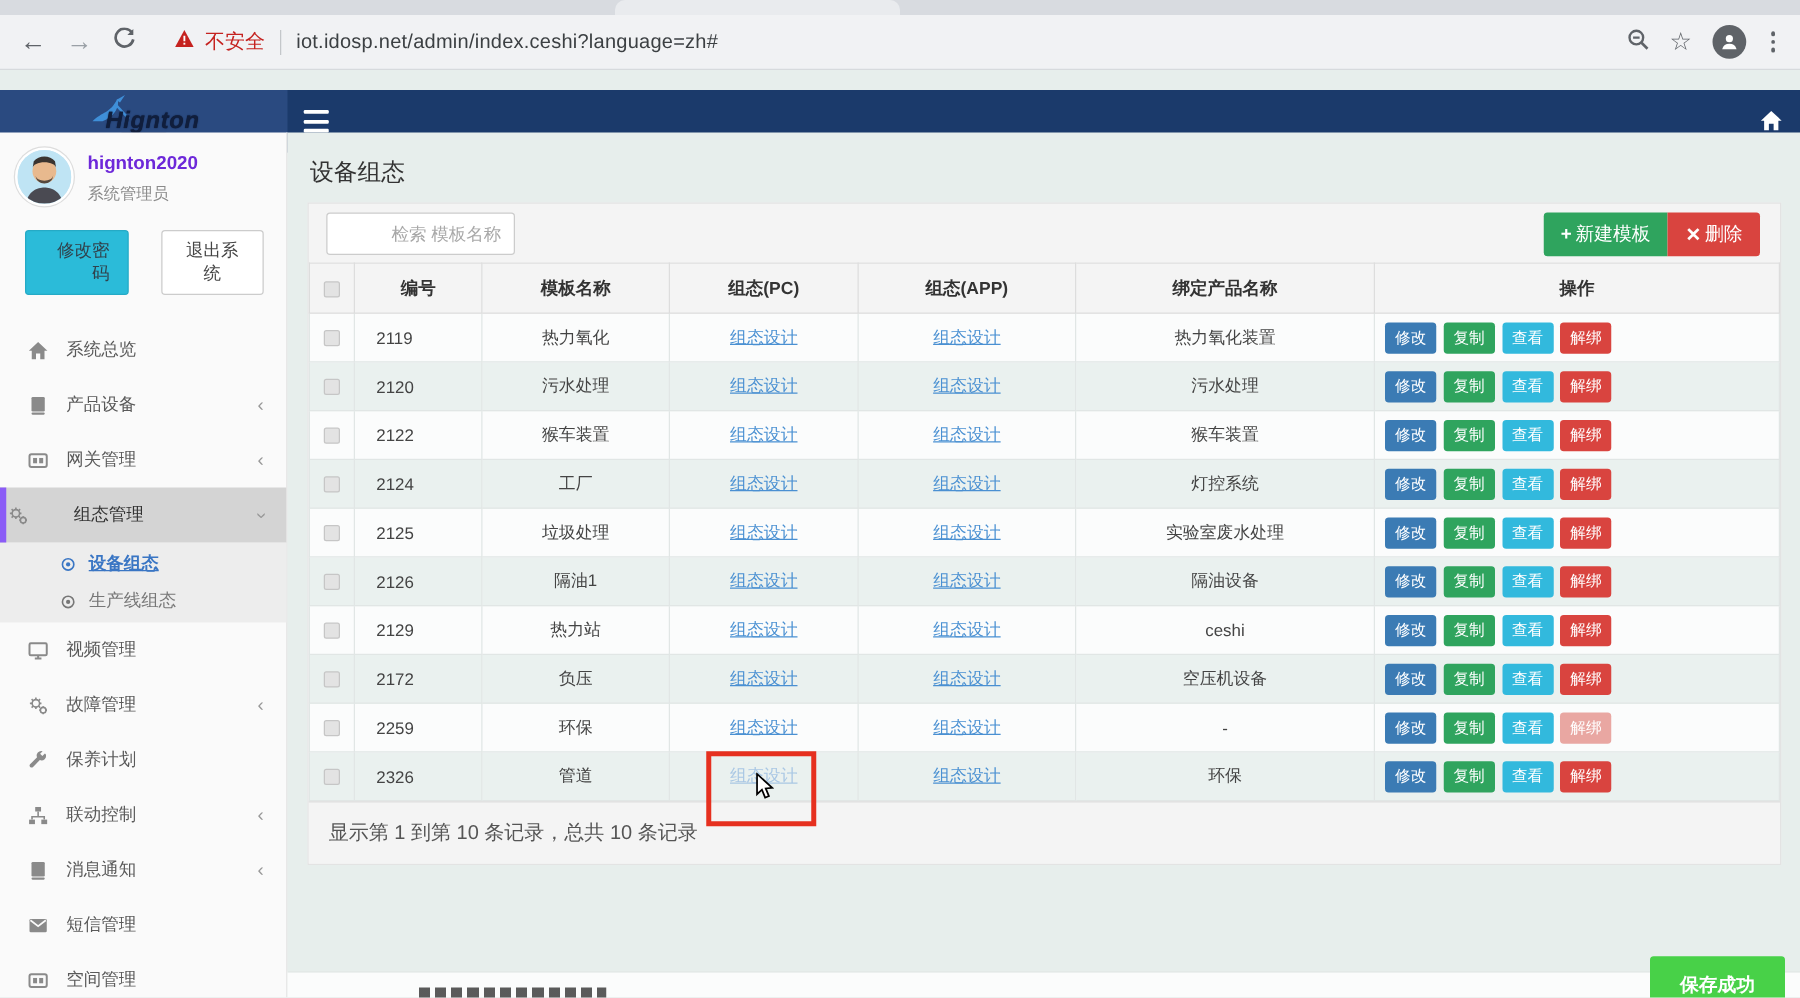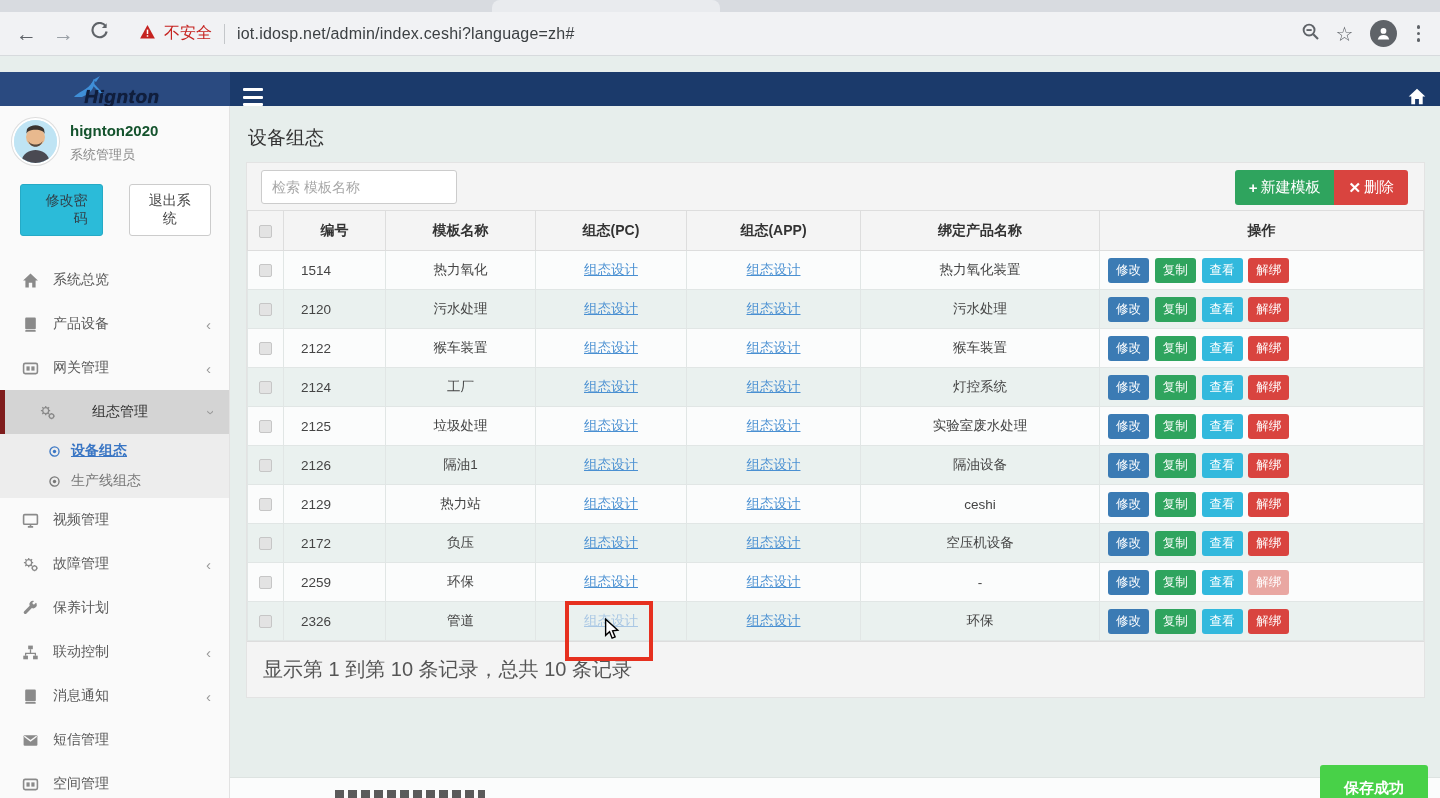--- a/index.html
+++ b/index.html
@@ -28,43 +28,43 @@
   .logo-text { color:#101e3c; font-size:19px; font-weight:bold; font-style:italic; letter-spacing:.5px; text-shadow:0 0 1px #0a1530; position:relative; }
   .logo-sub { position:absolute; left:96px; top:34px; width:38px; height:4px; background:#16294e; border-radius:2px; opacity:.8; }
   .hamburger { position:absolute; left:243px; top:16px; width:20px; height:18px; display:flex; flex-direction:column; justify-content:space-between; cursor:pointer; }
   .hamburger i { height:3px; background:#fff; border-radius:1px; }
   .home-btn { position:absolute; right:13px; top:15px; }
 
   
   .sidebar { position:absolute; left:0; top:106px; width:230px; height:692px; background:#fafafa; border-right:1px solid #e2e2e2; }
   .profile { padding:12px 0 0 12px; position:relative; height:68px; }
   .pavatar { width:47px; height:47px; border-radius:50%; overflow:hidden; background:#c8e7f4; border:2px solid #fff; box-shadow:0 0 0 1px #ddd; }
-  .pname { position:absolute; left:70px; top:16px; font-size:15px; font-weight:bold; color:#14532d; }
+  .pname { position:absolute; left:70px; top:16px; font-size:15px; font-weight:bold; color:#6d28d9; }
   .prole { position:absolute; left:70px; top:40px; font-size:13px; color:#8a8a8a; }
   .pbuttons { display:flex; padding:10px 18px 14px 20px; gap:26px; }
   .btn-cyan { background:#2bbbd9; color:#31424c; border:1px solid #25aac6; font-size:14px; padding:7px 14px; border-radius:3px; cursor:pointer;text-align:right; }
   .btn-plain { background:#fff; color:#444; border:1px solid #ccc; font-size:14px; padding:7px 14px; border-radius:3px; cursor:pointer; }
   .menu { margin-top:8px; }
   .side-item { height:44px; display:flex; align-items:center; padding-left:22px; gap:14px; color:#5a5a5a; font-size:14px; cursor:pointer; position:relative; }
   .side-item .s-ico { width:17px; display:flex; justify-content:center; }
   .side-item .chev { position:absolute; right:18px; color:#999; font-size:15px; }
   .chev-down { display:inline-block; transform:rotate(-90deg); }
-  .side-item.active { background:#d4d4d4; border-left:5px solid #7f1d1d; padding-left:34px; color:#333;gap:36px; }
+  .side-item.active { background:#d4d4d4; border-left:5px solid #8b5cf6; padding-left:1px; color:#333;gap:36px; }
   .submenu { background:#ededed; padding:2px 0; }
   .sub-item { height:30px; display:flex; align-items:center; padding-left:48px; gap:10px; font-size:14px; color:#777; cursor:pointer; }
   .sub-item .s-ico { width:13px; display:flex; }
   .sub-item.active { color:#3a76c4; }
   .sub-item.active .lbl { text-decoration:underline; font-weight:bold; }
 
   
   .main { position:absolute; left:230px; top:106px; width:1210px; height:692px; background:#e7eeec; }
   .page-title { font-size:19px; color:#333; padding:19px 0 0 18px; font-weight:normal; }
   .card { position:absolute; left:16px; top:56px; width:1179px; background:#f4f4f4; border:1px solid #e3e3e3; }
   .card-top { height:47px; position:relative; }
-  .search-input { position:absolute; left:14px; top:7px; width:196px; height:34px; border:1px solid #ccc; border-radius:3px; background:#fff; font-size:14px; padding:0 10px; color:#333; font-family:inherit; }
+  .search-input { position:absolute; left:14px; top:7px; width:151px; height:34px; border:1px solid #ccc; border-radius:3px; background:#fff; font-size:14px; padding:0 10px; color:#333; font-family:inherit;text-align:right; }
   .search-input::placeholder { color:#a8a8a8; }
   .top-btns { position:absolute; right:16px; top:7px; display:flex; }
   .btn-new { background:#2fa45e; color:#fff; border:none; font-size:15px; padding:8px 14px; border-radius:3px 0 0 3px; cursor:pointer; display:flex; align-items:center; gap:3px; }
   .btn-del { background:#d9443f; color:#fff; border:none; font-size:15px; padding:8px 14px; border-radius:0 3px 3px 0; cursor:pointer; display:flex; align-items:center; gap:3px; }
   .bico { font-weight:bold; font-size:15px; }
 
   table.grid { width:100%; border-collapse:collapse; background:#fbfcfc; }
   .grid th { height:40px; background:#f4f4f4; border:1px solid #ddd; font-size:14px; color:#333; font-weight:bold; }
   .grid td { height:39px; border:1px solid #e1e6e5; font-size:13.5px; color:#444; text-align:center; }
   .grid tr.shade td { background:#eaf1ef; }
@@ -72,21 +72,21 @@
   .grid td.act-cell { text-align:left; padding-left:8px; }
   .cb { display:inline-block; width:13px; height:13px; background:#e3e3e3; border:1px solid #c6c6c6; border-radius:2px; vertical-align:middle; }
   a.cfg-link { color:#4a90d2; text-decoration:underline; cursor:pointer; }
   a.cfg-link.faded { color:#a9c7e4; }
   .abtn { display:inline-block; color:#fff; font-size:12.5px; padding:4px 8px; border-radius:3px; margin-right:2px; cursor:pointer; border:none; font-family:inherit; }
   .b-edit { background:#3b7bb4; }
   .b-copy { background:#2fa45e; }
   .b-view { background:#32b9dd; }
   .b-unbind { background:#d9443f; }
   .b-unbind.disabled { background:#e9a7a2; }
-  .tbl-foot { background:#f4f4f4; border-top:1px solid #ddd; padding:14px 16px; font-size:20px; color:#555; }
+  .tbl-foot { background:#f4f4f4; border-top:1px solid #ddd; padding:14px 16px; font-size:16px; color:#555; }
 
   .bottom-strip { position:absolute; left:230px; top:777px; width:1210px; height:21px; background:#fbfcfc; border-top:1px solid #dde3e1; }
   .clipped-text { position:absolute; left:105px; top:12px; width:150px; height:9px; overflow:hidden;
      background:repeating-linear-gradient(90deg,#3e3e3e 0 9px,transparent 9px 13px); opacity:.85; }
 
   
   .red-rect { position:absolute; left:565px; top:601px; width:88px; height:60px; border:4px solid #e6301f; pointer-events:none; }
   .cursor { position:absolute; left:602px; top:618px; pointer-events:none; }
   .toast { position:absolute; right:12px; top:765px; background:#48d148; color:#fff; font-size:15px; font-weight:bold; padding:14px 24px 22px 24px; border-radius:3px; }
 </style>
@@ -353,21 +353,21 @@
             <th>模板名称</th>
             <th>组态(PC)</th>
             <th>组态(APP)</th>
             <th>绑定产品名称</th>
             <th>操作</th>
           </tr>
         </thead>
       <tbody id="tbody">
           <tr class="">
             <td><span class="cb"></span></td>
-     <td class="id-cell">1514</td>
+     <td class="id-cell">2119</td>
      <td>热力氧化</td>
      <td><a class="cfg-link">组态设计</a></td>
      <td><a class="cfg-link">组态设计</a></td>
      <td>热力氧化装置</td>
      <td class="act-cell">
        <button class="abtn b-edit">修改</button>
        <button class="abtn b-copy">复制</button>
        <button class="abtn b-view">查看</button>
        <button class="abtn b-unbind">解绑</button>
      </td>

